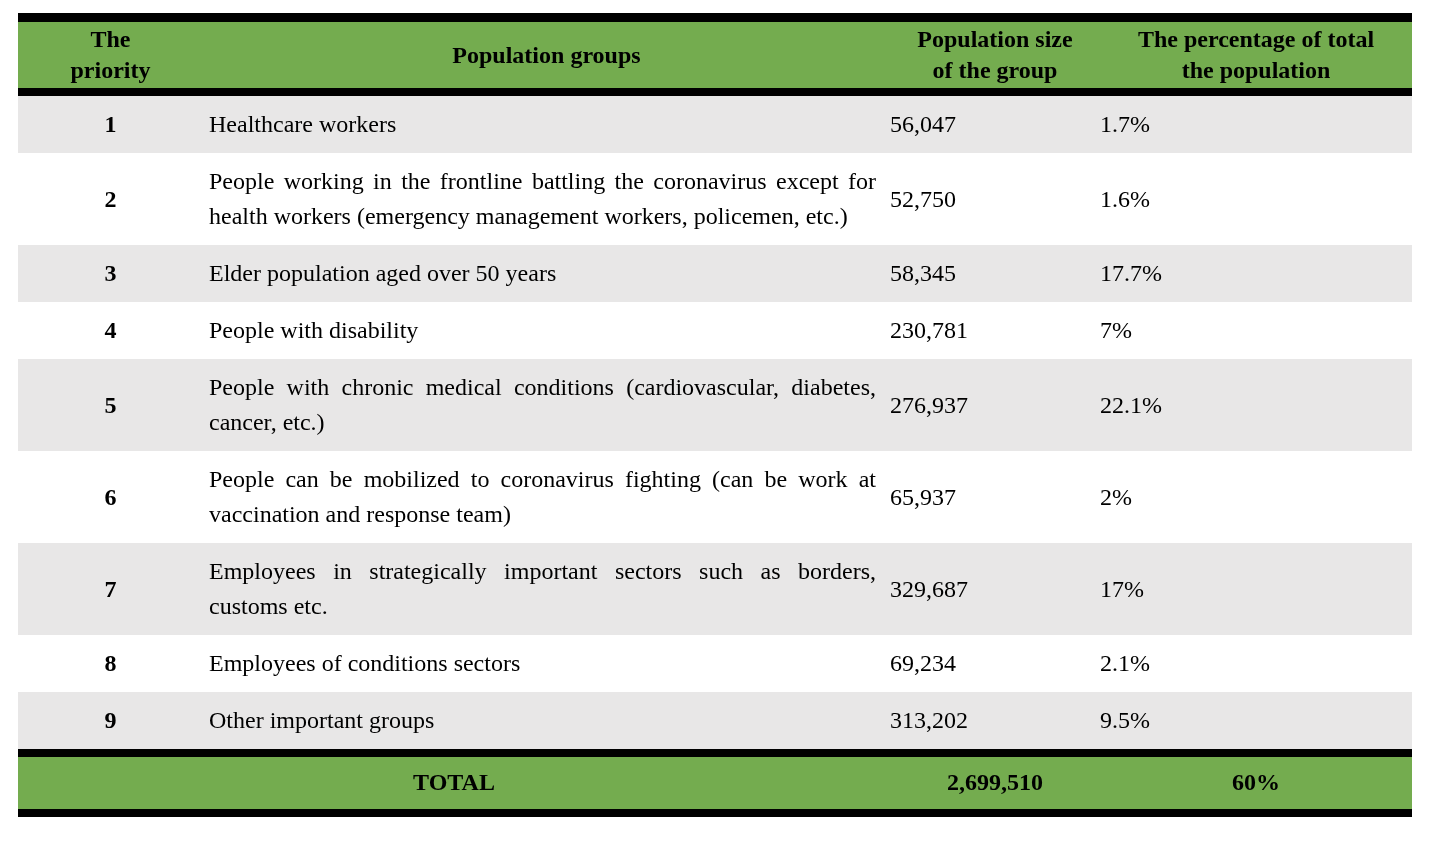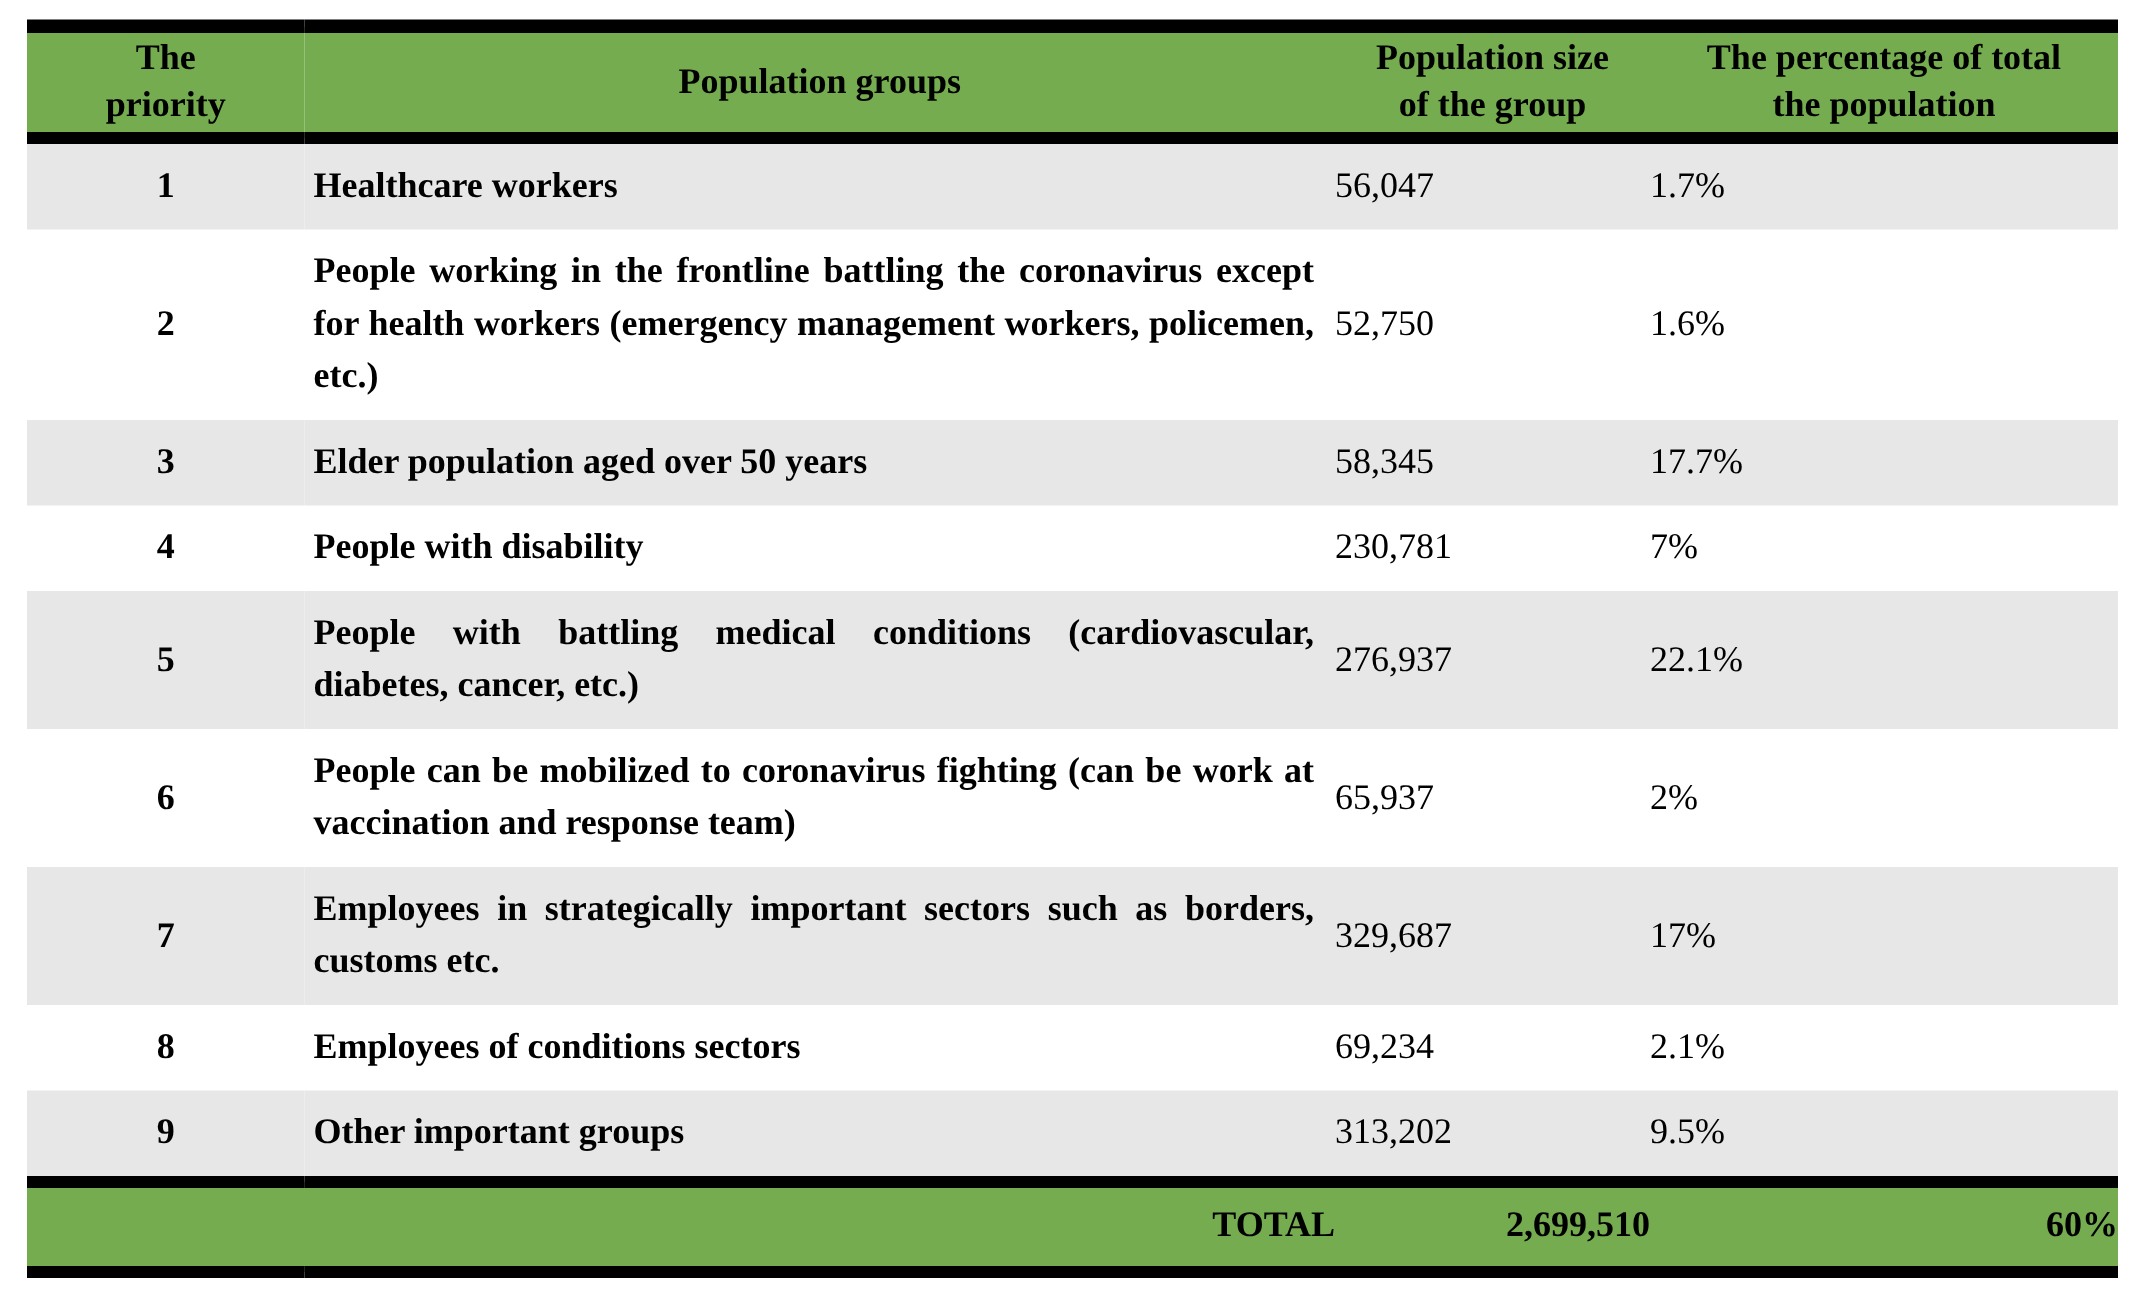--- a/index.html
+++ b/index.html
@@ -50,31 +50,30 @@
     line-height: 35px;
     padding: 11px 0;
     vertical-align: middle;
   }
   tbody tr:nth-child(odd) td { background: var(--stripe); }
   tbody td.priority-cell { text-align: center; font-weight: bold; }
   tbody td.group-cell {
     text-align: justify;
     padding-left: 6px;
     padding-right: 14px;
-    font-weight: bold;
   }
   tbody td.size-cell, tbody td.percent-cell { }
 
   tfoot td {
     background: var(--green);
     border-top: 8px solid var(--bar);
     font-weight: bold;
     font-size: 24px;
     line-height: 35px;
-    text-align: right;
+    text-align: center;
     vertical-align: middle;
     padding: 8px 0 9px 0;
   }
 </style>
 </head>
 <body style="background: rgb(255, 255, 255);">
 
 <div class="page">
   <table class="priority-table">
     <colgroup>
@@ -114,21 +113,21 @@
     <td class="percent-cell">17.7%</td>
   </tr>
         <tr>
     <td class="priority-cell">4</td>
     <td class="group-cell">People with disability</td>
     <td class="size-cell">230,781</td>
     <td class="percent-cell">7%</td>
   </tr>
         <tr>
     <td class="priority-cell">5</td>
-    <td class="group-cell">People with battling medical conditions (cardiovascular, diabetes, cancer, etc.)</td>
+    <td class="group-cell">People with chronic medical conditions (cardiovascular, diabetes, cancer, etc.)</td>
     <td class="size-cell">276,937</td>
     <td class="percent-cell">22.1%</td>
   </tr>
         <tr>
     <td class="priority-cell">6</td>
     <td class="group-cell">People can be mobilized to coronavirus fighting (can be work at vaccination and response team)</td>
     <td class="size-cell">65,937</td>
     <td class="percent-cell">2%</td>
   </tr>
         <tr>

